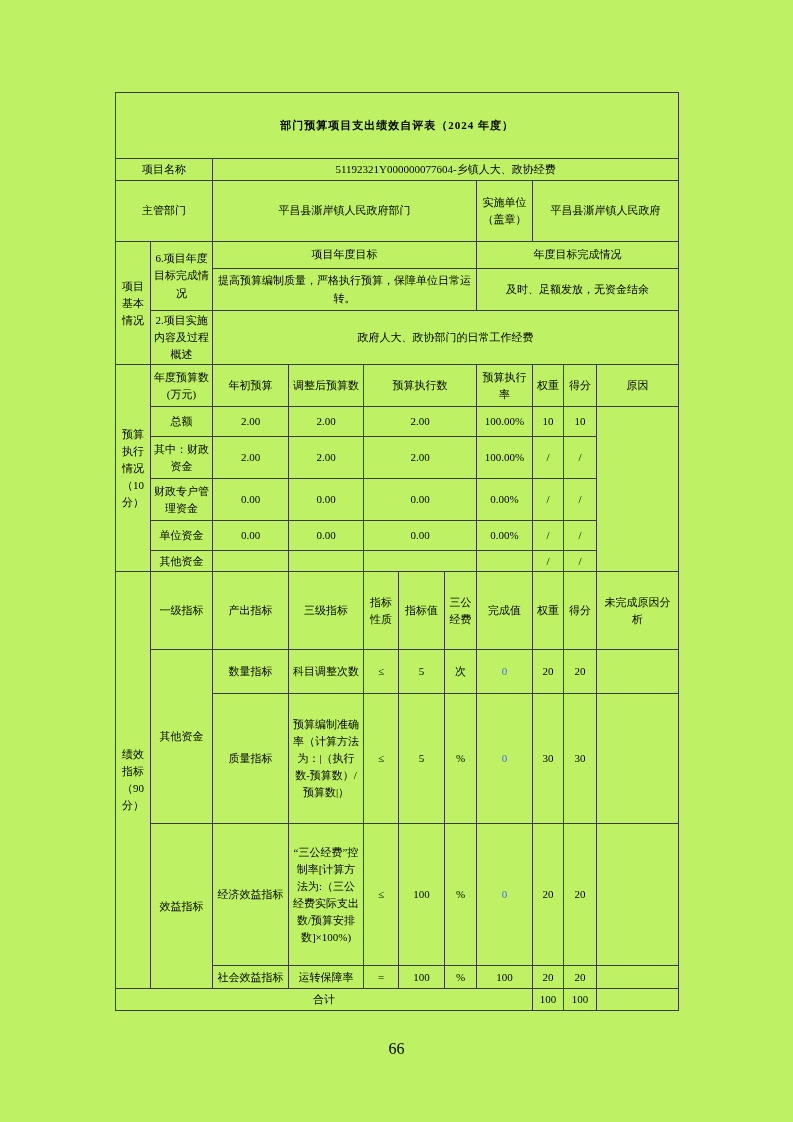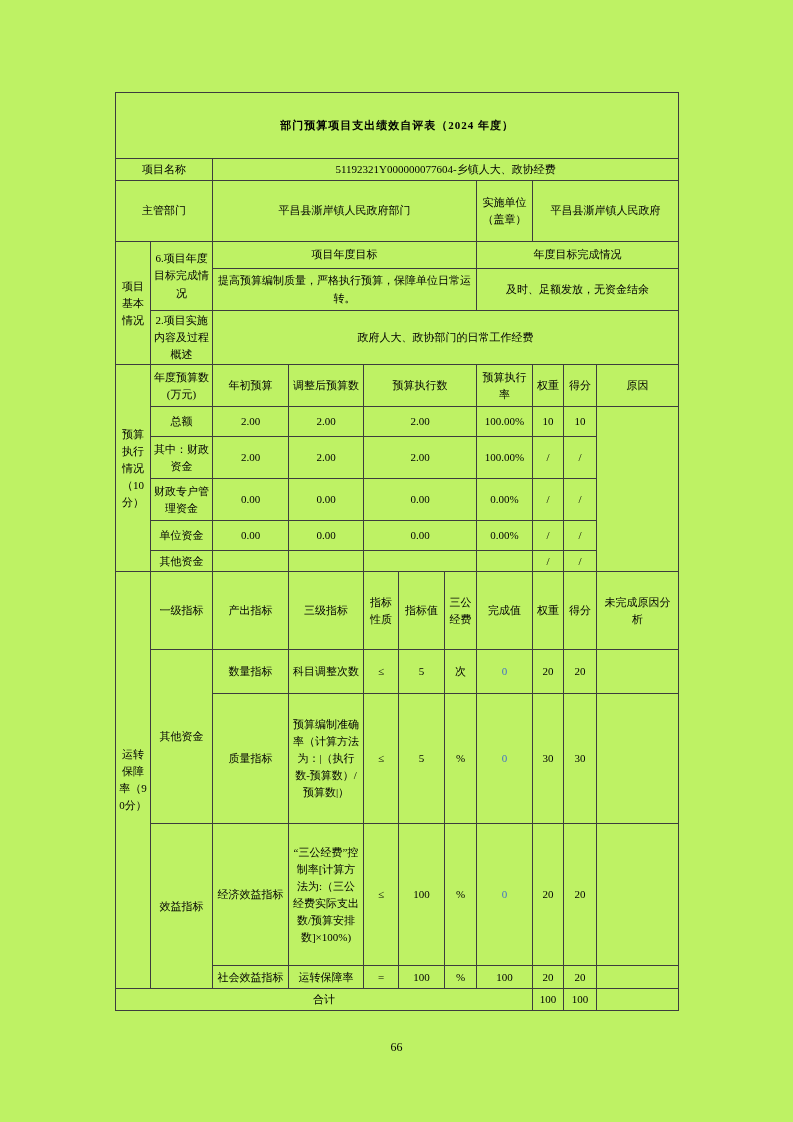--- a/index.html
+++ b/index.html
@@ -19,21 +19,21 @@
     font-size:11px; line-height:1.55;
     text-align:center; vertical-align:middle;
     padding:1px 3px; word-break:break-all; overflow:hidden;
   }
   td.title-cell { font-size:17px; font-weight:bold; letter-spacing:1px; }
   td.left { text-align:left; }
   td.vlabel { padding:1px 5px; }
   .done-hl { color:#4472C4; }
   .pagenum {
     position:absolute; left:0; right:0; top:1040;
-    top:1040px; text-align:center; font-size:12px;
+    top:1040px; text-align:center; font-size:16px;
   }
 </style>
 </head>
 <body>
 
 <div class="sheet">
 
   <table class="eval">
     <colgroup>
       <col style="width:35px">
@@ -133,21 +133,21 @@
       <td class="left">其他资金</td>
       <td></td>
       <td></td>
       <td colspan="3"></td>
       <td></td>
       <td>/</td>
       <td>/</td>
     </tr>
 
     <tr style="height:78px">
-      <td rowspan="5" class="vlabel">运转保障率（90分）</td>
+      <td rowspan="5" class="vlabel">绩效指标（90分）</td>
       <td>一级指标</td>
       <td>产出指标</td>
       <td>三级指标</td>
       <td>指标性质</td>
       <td>指标值</td>
       <td>三公经费</td>
       <td>完成值</td>
       <td>权重</td>
       <td>得分</td>
       <td>未完成原因分析</td>

